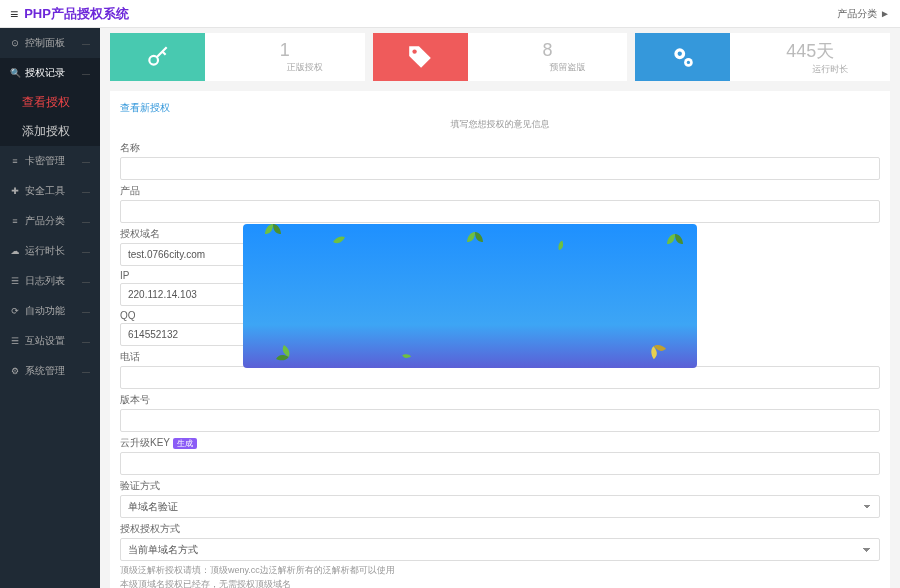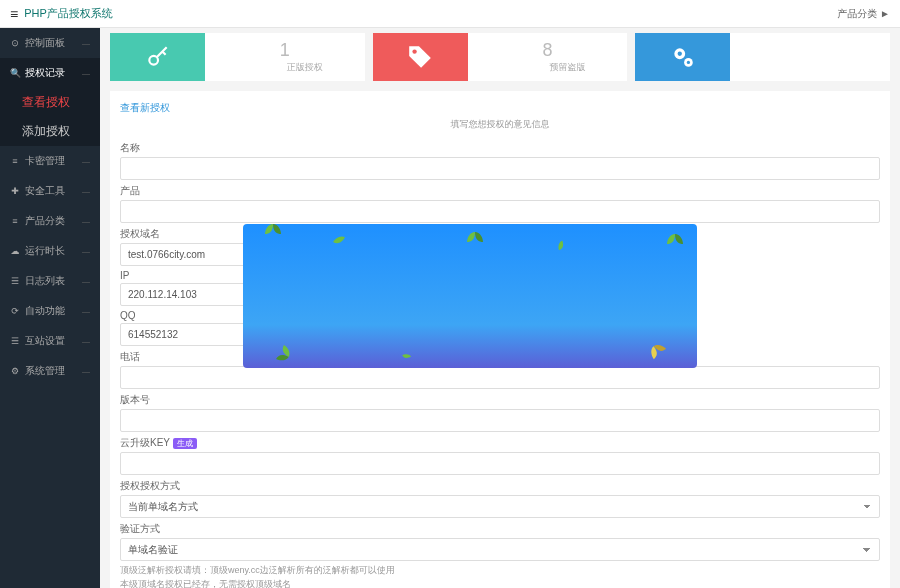--- a/index.html
+++ b/index.html
@@ -1,21 +1,21 @@
 <!DOCTYPE html>
 <html><head>
   <meta charset="utf-8">
   <style>
     * { margin: 0; padding: 0; box-sizing: border-box; font-family: Arial, sans-serif; }
     body { background: #f4f4f4; font-size: 11px; color: #333; }
     
     .topbar { background: #fff; height: 28px; display: flex; align-items: center; justify-content: space-between; padding: 0 10px; border-bottom: 1px solid #e5e5e5; }
     .topbar-left { display: flex; align-items: center; gap: 6px; }
     .menu-toggle { font-size: 14px; cursor: pointer; }
-    .brand { font-size: 11px; color: #0f766e; font-weight: normal; }
+    .brand { font-size: 13px; color: #6d28d9; font-weight: bold; }
     .topbar-right { font-size: 10px; color: #666; cursor: pointer; }
     
     .container { display: flex; min-height: 545px; }
     
     .sidebar { width: 100px; background: #1f2a35; color: #aaa; font-size: 10px; }
     .sidebar-item { display: flex; align-items: center; padding: 8px 10px; cursor: pointer; position: relative; gap: 5px; }
     .sidebar-item.active { background: #161e27; color: #fff; }
     .sidebar-item .arrow { margin-left: auto; font-size: 8px; color: #666; }
     .sidebar-sub { background: #161e27; }
     .sidebar-sub-item { padding: 6px 10px 6px 22px; cursor: pointer; font-size: 12px; }
@@ -153,37 +153,41 @@
         </div>
         <div class="stat-card">
           <div class="stat-icon blue">
               <svg width="26" height="26" viewBox="0 0 24 24" fill="#fff">
                 <circle cx="9" cy="9" r="5"></circle>
                 <circle cx="9" cy="9" r="2" fill="#3598db"></circle>
                 <circle cx="17" cy="17" r="4"></circle>
                 <circle cx="17" cy="17" r="1.5" fill="#3598db"></circle>
               </svg>
             </div>
+          <div class="stat-info">
+              <div class="stat-value">445天</div>
+              <div class="stat-label">运行时长</div>
+            </div>
         </div>
       </div>
 
       <div class="content-box">
         <div class="box-title">查看新授权</div>
         <div class="box-subtitle">填写您想授权的意见信息</div>
 
         <div class="form-group"><label class="form-label">名称</label><input class="form-control" style=""></div>
         <div class="form-group"><label class="form-label">产品</label><input class="form-control" style=""></div>
         <div class="form-group"><label class="form-label">授权域名</label><input class="form-control short" value="test.0766city.com" style=""></div>
         <div class="form-group"><label class="form-label">IP</label><input class="form-control short" value="220.112.14.103" style=""></div>
         <div class="form-group"><label class="form-label">QQ</label><input class="form-control short" value="614552132" style=""></div>
         <div class="form-group"><label class="form-label">电话</label><input class="form-control" style=""></div>
         <div class="form-group"><label class="form-label">版本号</label><input class="form-control" style=""></div>
         <div class="form-group"><label class="form-label"><span>云升级KEY</span><span class="badge-green">生成</span></label><input class="form-control" style=""></div>
+        <div class="form-group"><label class="form-label">验证方式</label><select class="form-control"><option>单域名验证</option></select></div>
         <div class="form-group"><label class="form-label">授权授权方式</label><select class="form-control"><option>当前单域名方式</option></select></div>
-        <div class="form-group"><label class="form-label">验证方式</label><select class="form-control"><option>单域名验证</option></select></div>
         <div class="hint">顶级泛解析授权请填：顶级weny.cc边泛解析所有的泛解析都可以使用</div>
         <div class="hint">本级顶域名授权已经存，无需授权顶级域名</div>
 
       </div>
     </div>
   </div>
 
   <div class="overlay">
     <div class="leaf" style="left:18px;top:-2px;"><svg viewBox="0 0 24 24">
           <path fill="#6fc040" d="M12 2C7 2 4 8 4 12c4 0 8-2 8-10z"></path>

